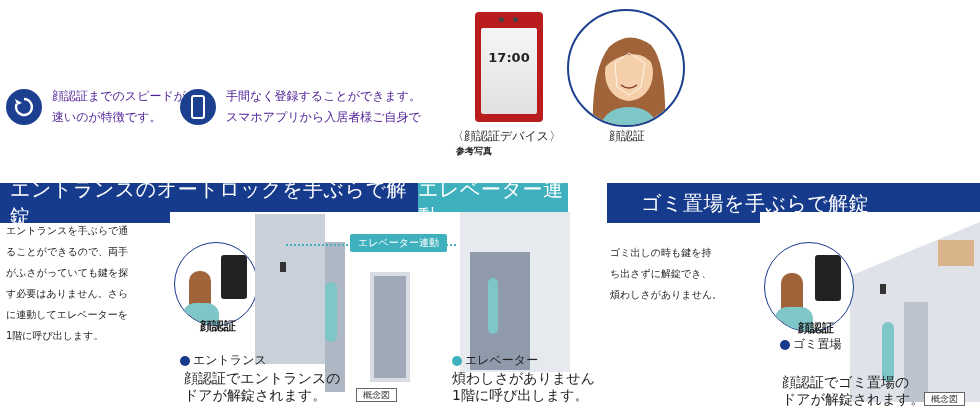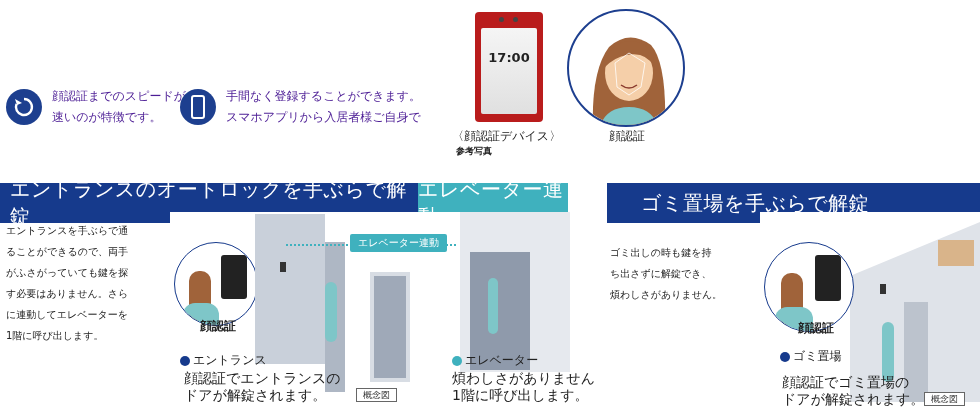--- a/index.html
+++ b/index.html
@@ -157,21 +157,21 @@
   <div style="position:absolute; left:120px; top:72px; width:6px; height:10px; background:#333;"></div>
   <div style="position:absolute; left:122px; top:110px; width:12px; height:60px; background:#7ec6c8; border-radius:6px;"></div>
   <div style="position:absolute; left:4px; top:30px; width:90px; height:90px; border-radius:50%; border:1.5px solid #163a8c; background:#fff; overflow:hidden;">
     <div style="position:absolute; left:50px; top:12px; width:26px; height:46px; background:#222; border-radius:3px;"></div>
     <div style="position:absolute; left:16px; top:30px; width:22px; height:52px; background:#a0633a; border-radius:10px 10px 4px 4px;"></div>
     <div style="position:absolute; left:10px; top:64px; width:38px; height:30px; background:#7ec6c8; border-radius:12px 12px 0 0;"></div>
   </div>
   <div class="badge-face" style="left:38px; top:108px;">顔認証</div>
 </div>
 
-<div class="dotlabel" style="left:780px; top:348px;">
+<div class="dotlabel" style="left:780px; top:336px;">
   <span class="dot" style="background:#163a8c;"></span>
   <span>ゴミ置場</span>
 </div>
 <div class="small" style="left:782px; top:374px;">
   <div>顔認証でゴミ置場の</div>
   <div>ドアが解錠されます。</div>
 </div>
 <div class="gainen" style="left:924px; top:392px;">概念図</div>
 
 </body></html>

